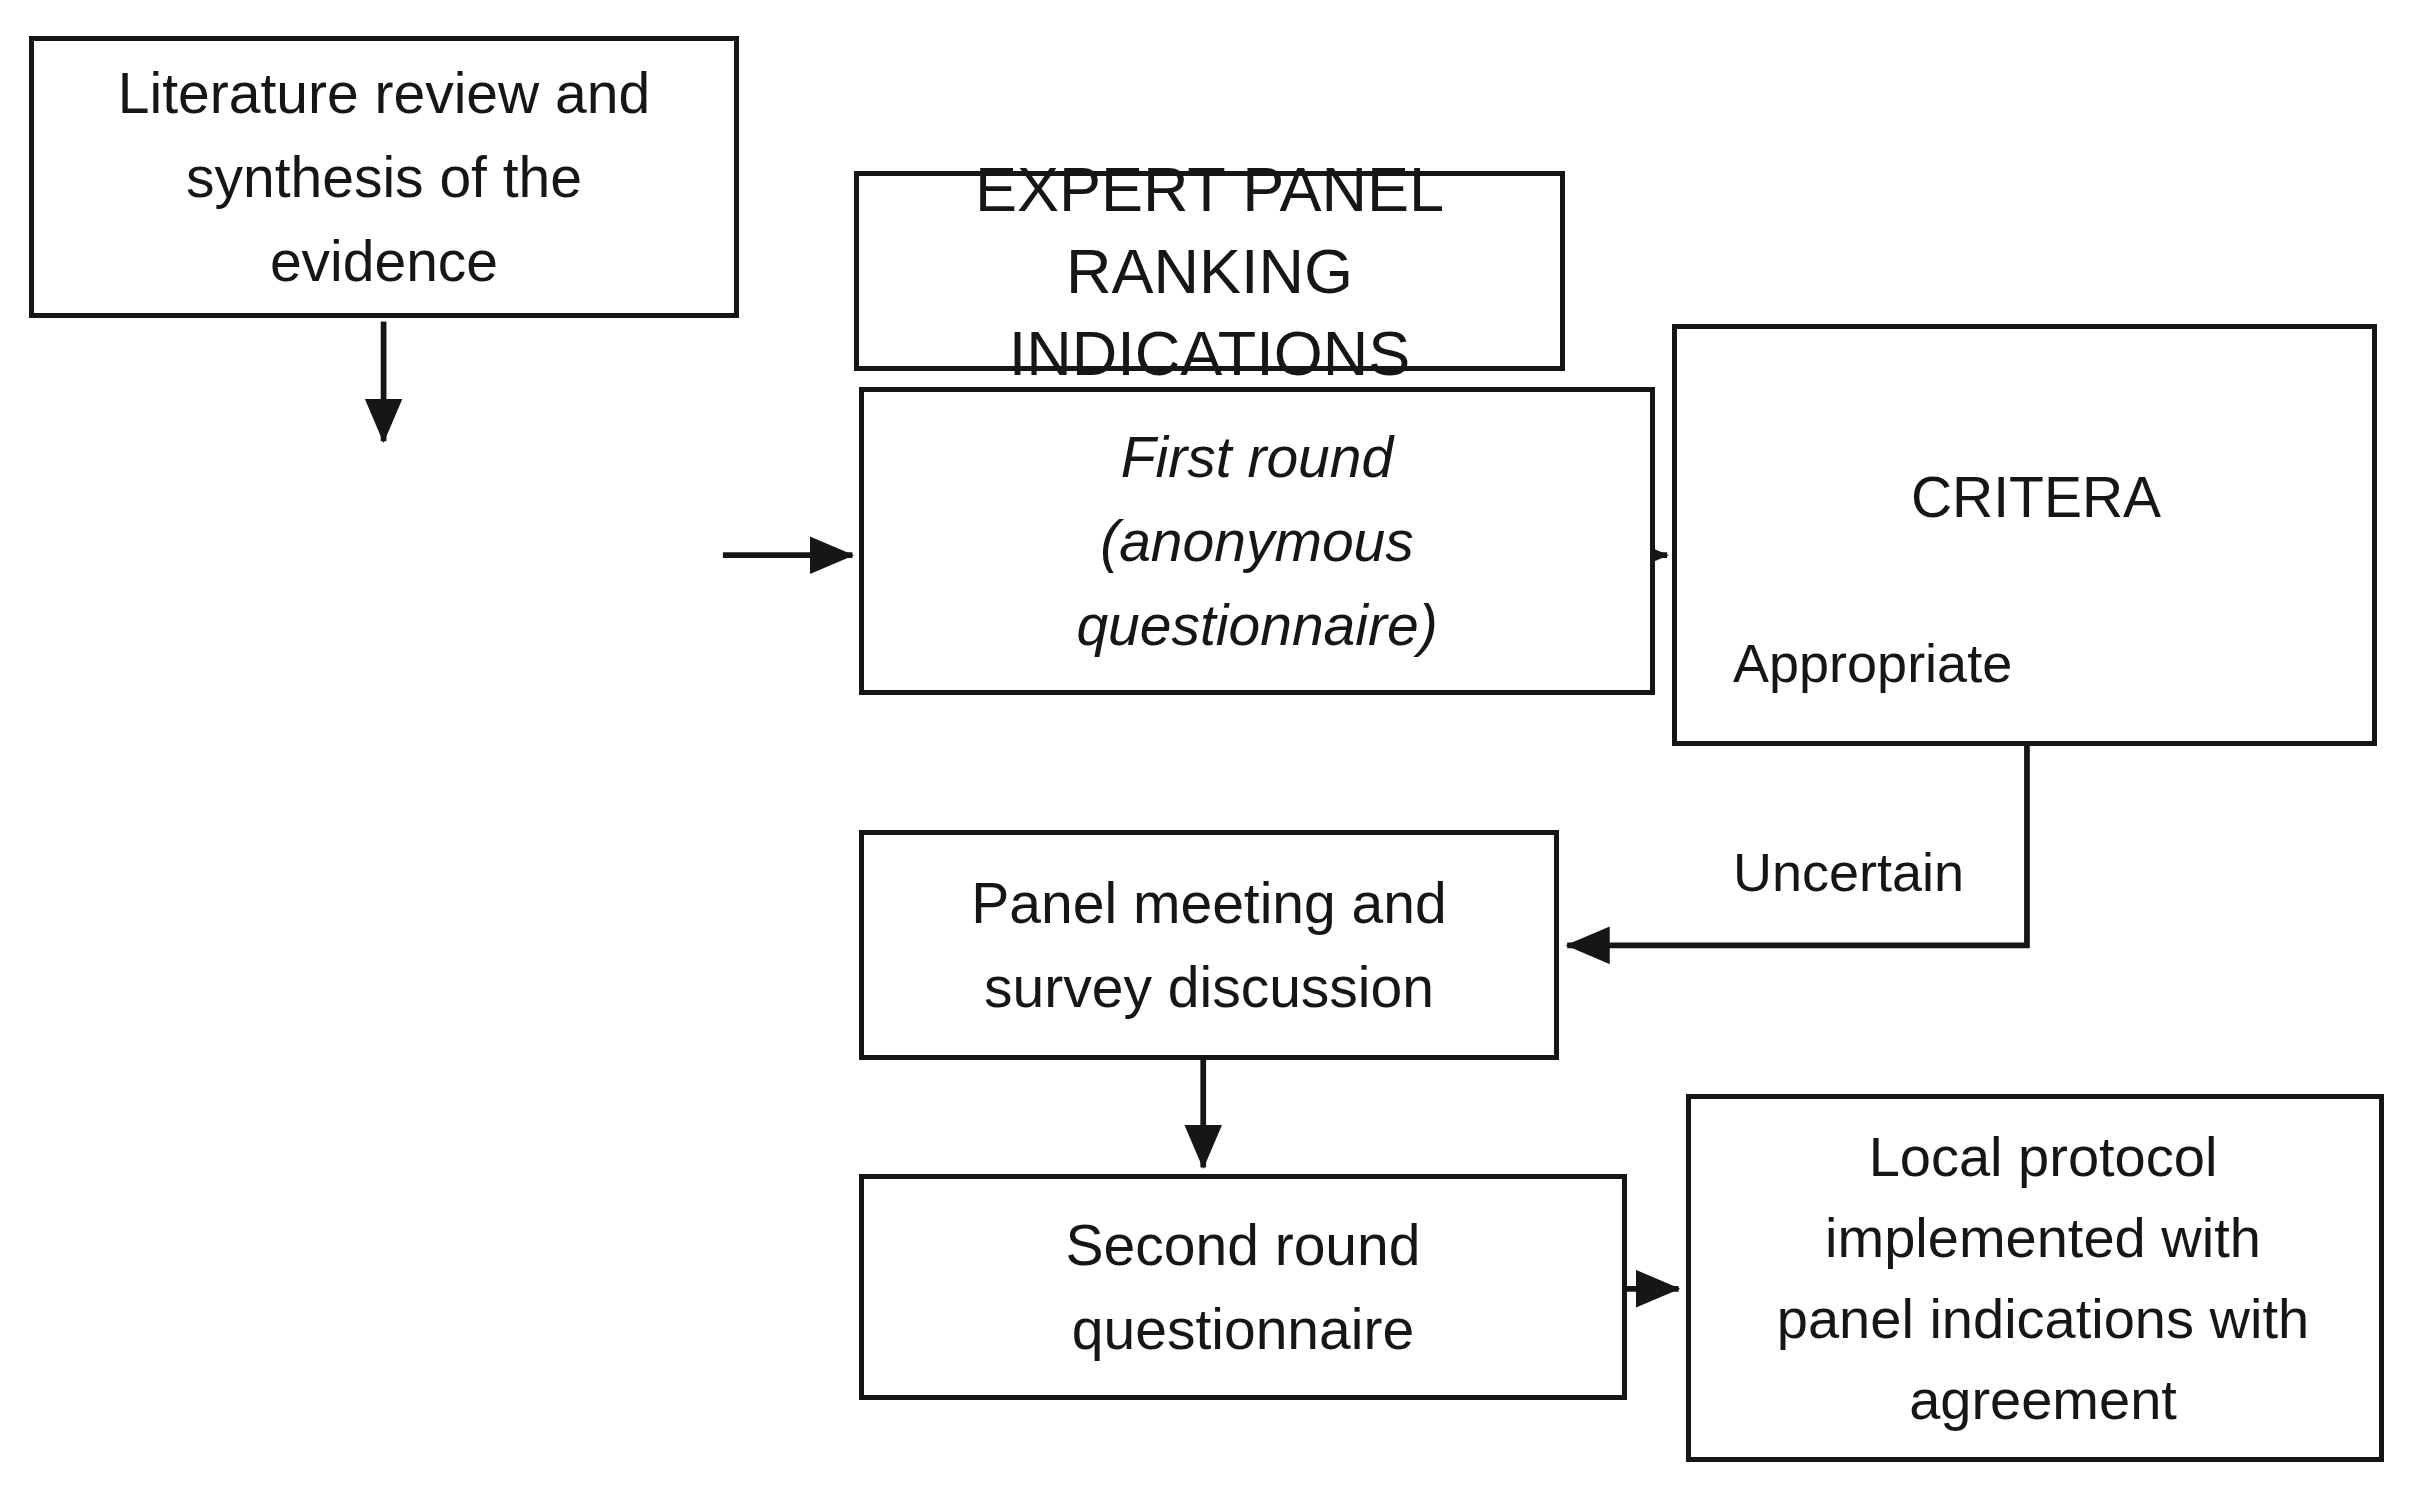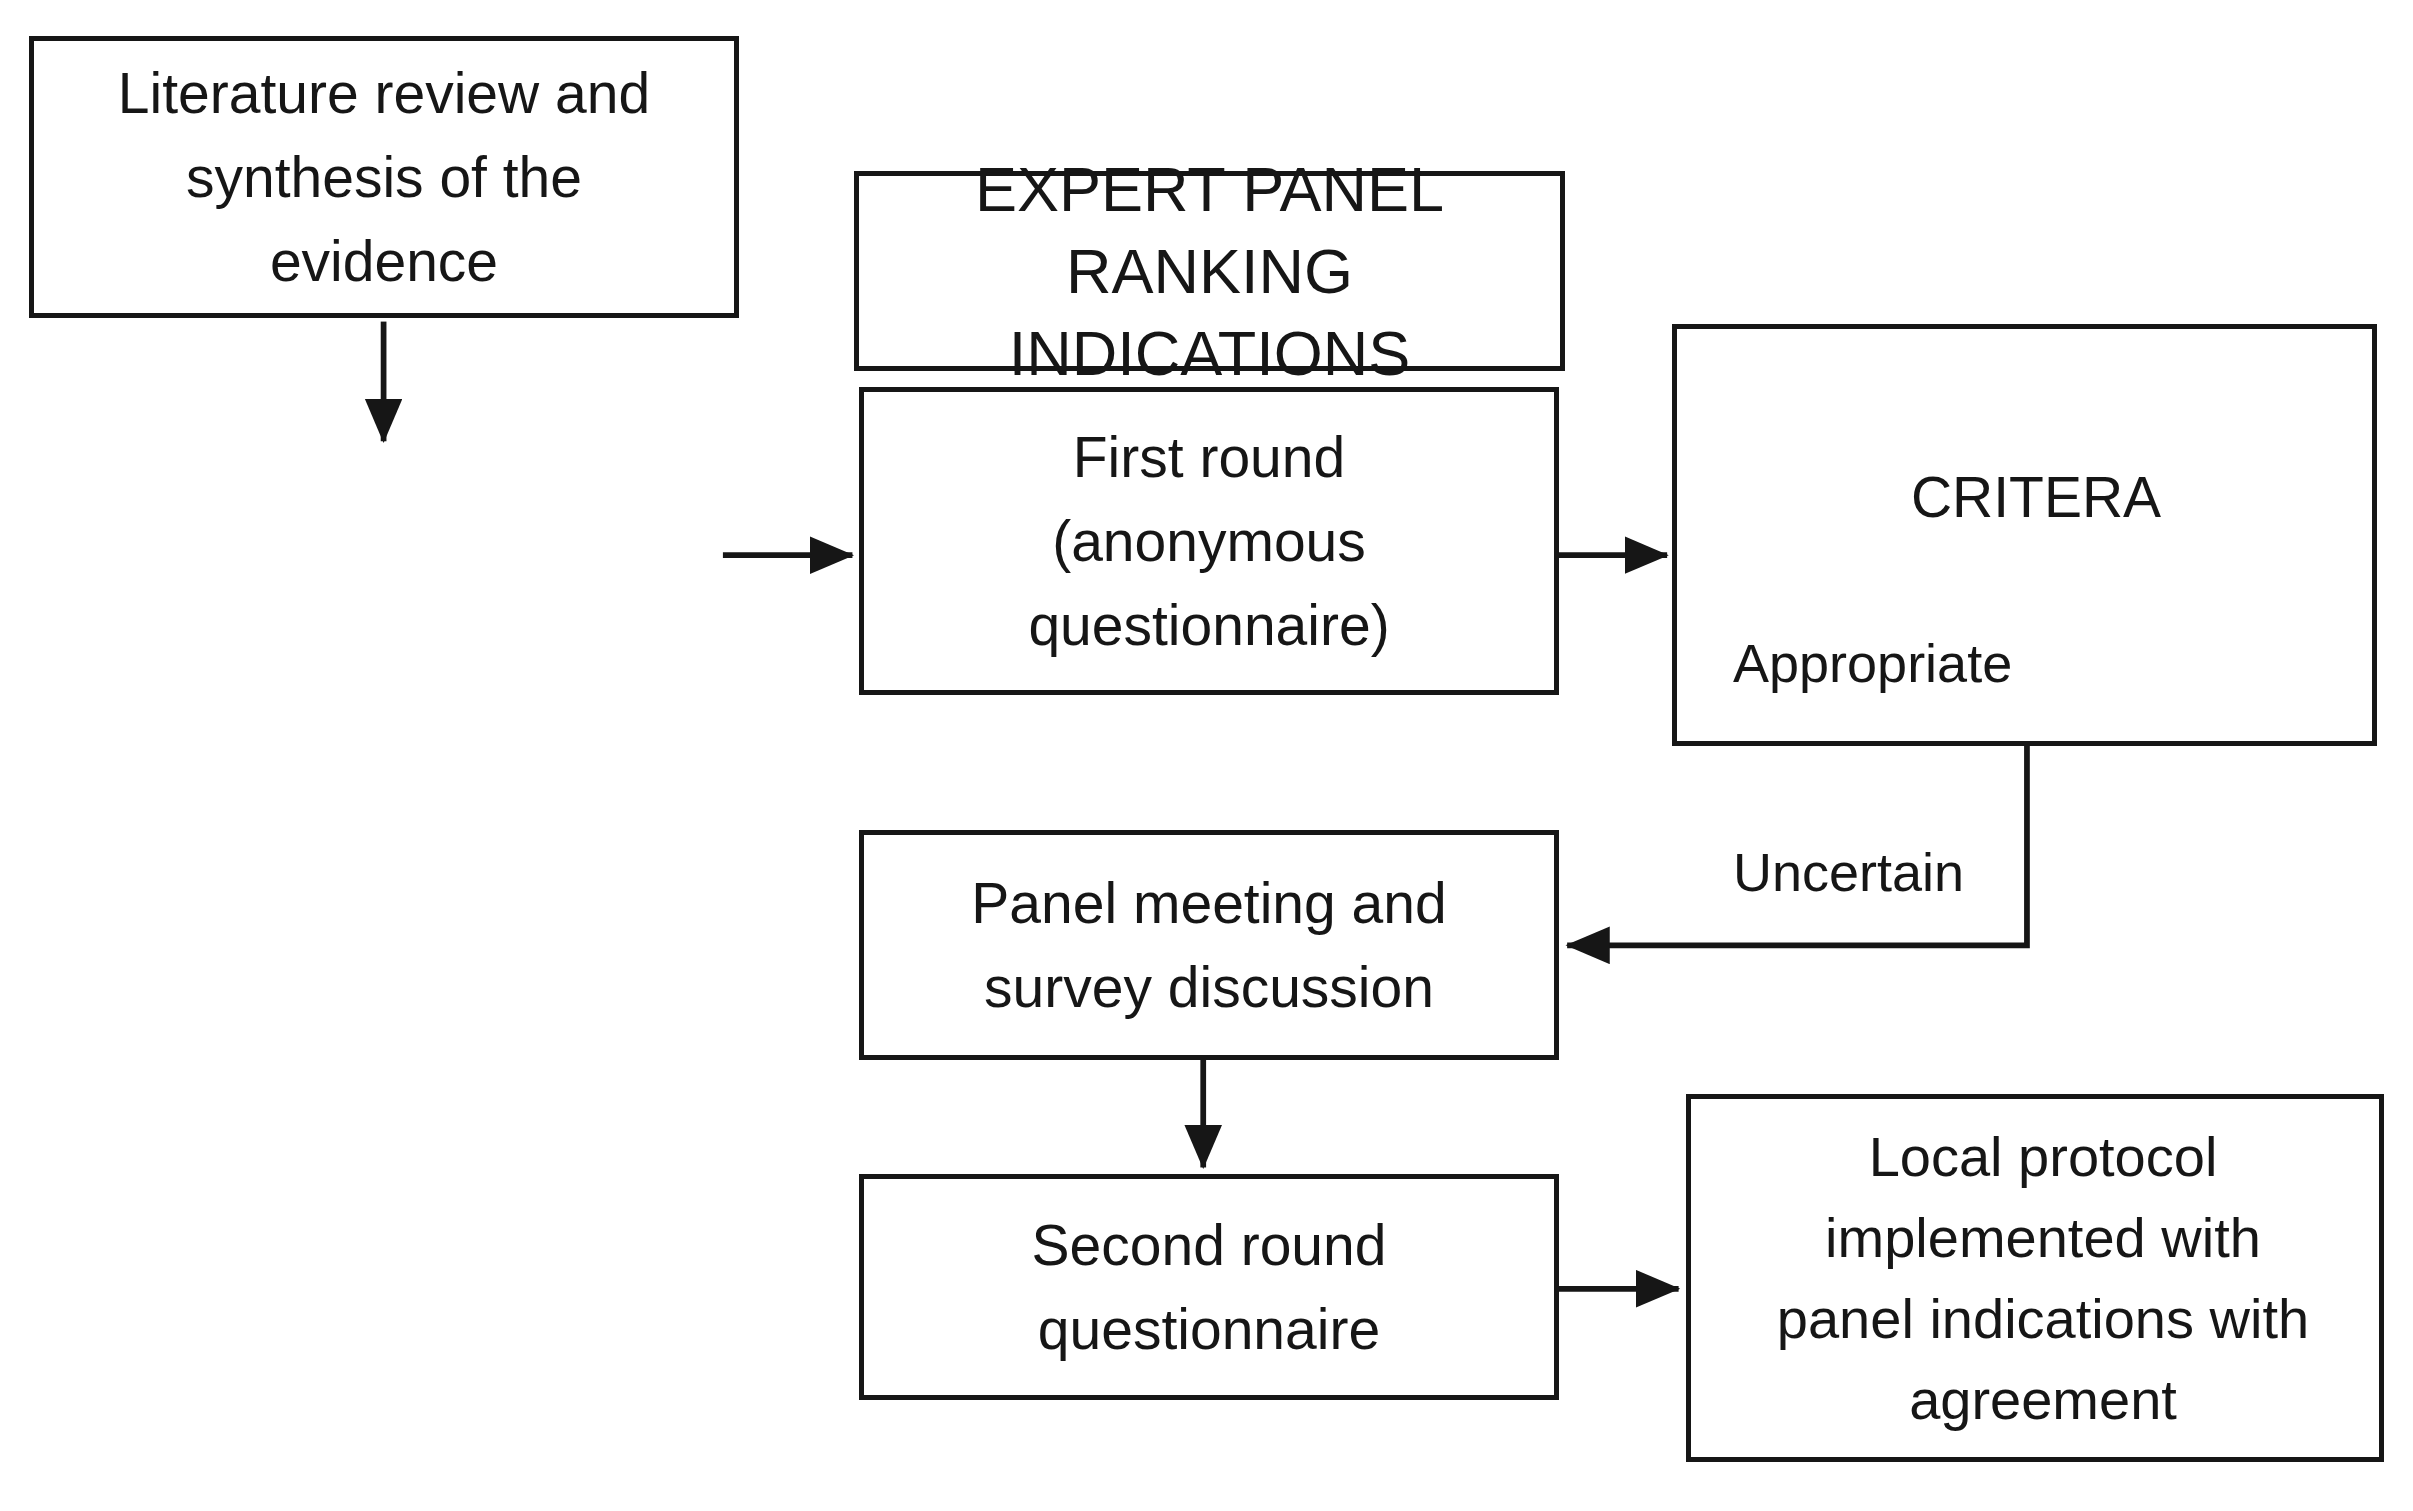--- a/index.html
+++ b/index.html
@@ -29,28 +29,28 @@
     justify-content:center;
     text-align:center;
     font-size:57px;
     line-height:84px;
     white-space:pre-line;
   }
   .box-text{white-space:pre-line;}
   #box-literature      {left:29px;   top:36px;   width:710px; height:282px;}
   #box-definitions     {left:29px;   top:447px;  width:694px; height:212px;}
   #box-expert-panel    {left:854px; top:171px;  width:711px; height:200px; font-size:63px; line-height:82px;}
-  #box-first-round     {left:859px; top:387px;  width:700px; height:308px;}
+  #box-first-round     {left:859px; top:387px;  width:796px; height:308px;font-style:italic;}
   #box-criteria        {left:1672px; top:324px;  width:705px; height:422px;
                         display:block; text-align:left; padding:43px 33px 0 56px;}
   #box-criteria .criteria-title{text-align:center; line-height:82px; font-size:57px;}
   #box-criteria .criteria-item {line-height:82px; font-size:54px;}
   #box-criteria .criteria-item + .criteria-item{margin-top:43px;}
   #box-panel-meeting   {left:859px; top:822px; width:700px; height:230px;margin-top:8px;}
-  #box-second-round    {left:859px; top:1174px; width:700px; height:226px;}
+  #box-second-round    {left:859px; top:1174px; width:768px; height:226px;}
   #box-local-protocol  {left:1686px; top:1094px; width:698px; height:368px; font-size:56px; line-height:81px;padding-left:16px;}
 </style>
 </head>
 <body>
 
 <div class="canvas">
 
   <svg class="arrows" viewBox="0 0 2944 1844" xmlns="http://www.w3.org/2000/svg">
     <defs>
       <marker id="ah" markerUnits="userSpaceOnUse" markerWidth="56" markerHeight="48" refX="52" refY="23" orient="auto">

